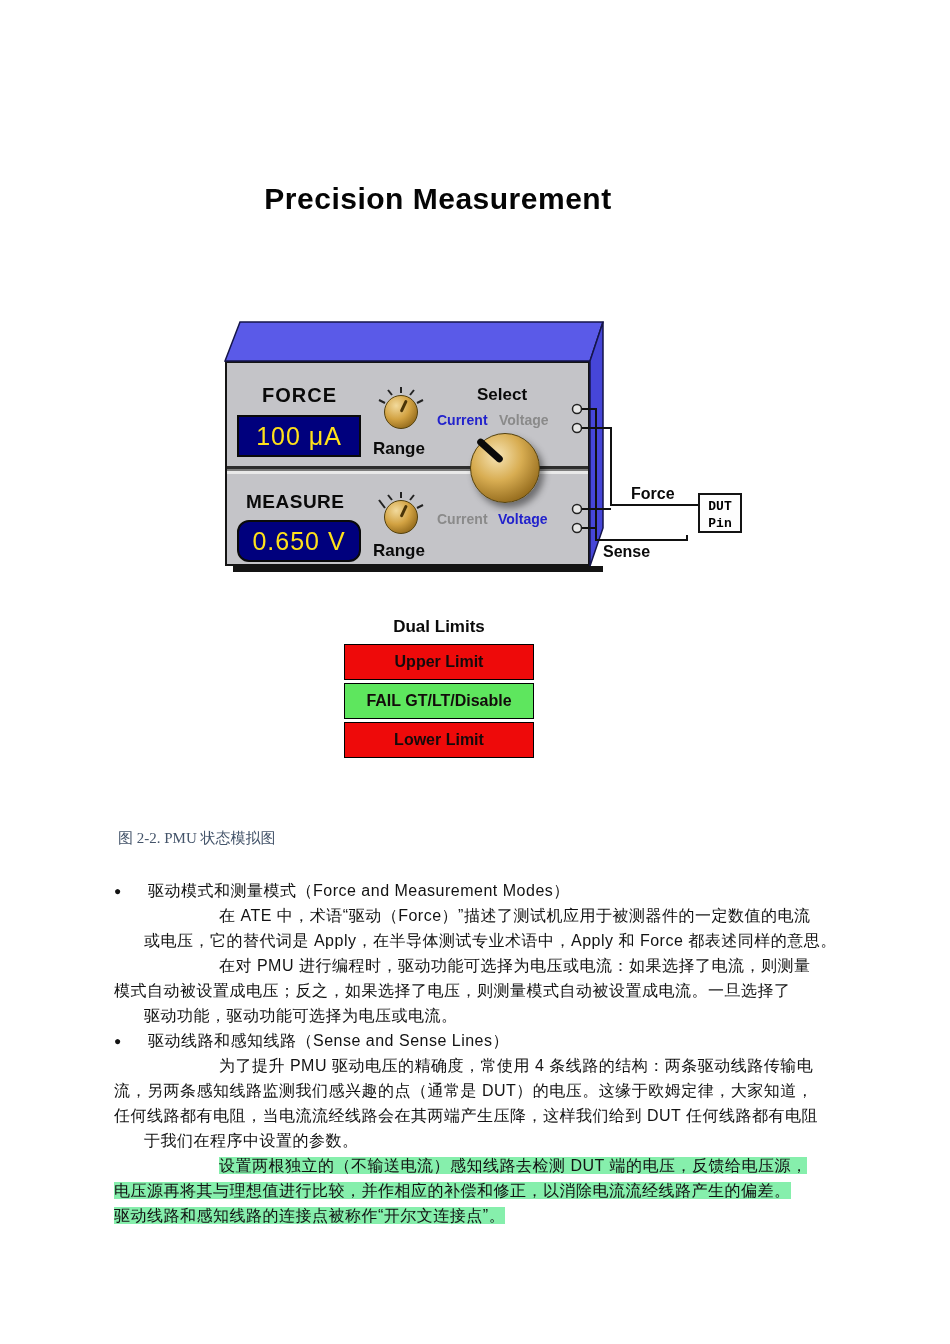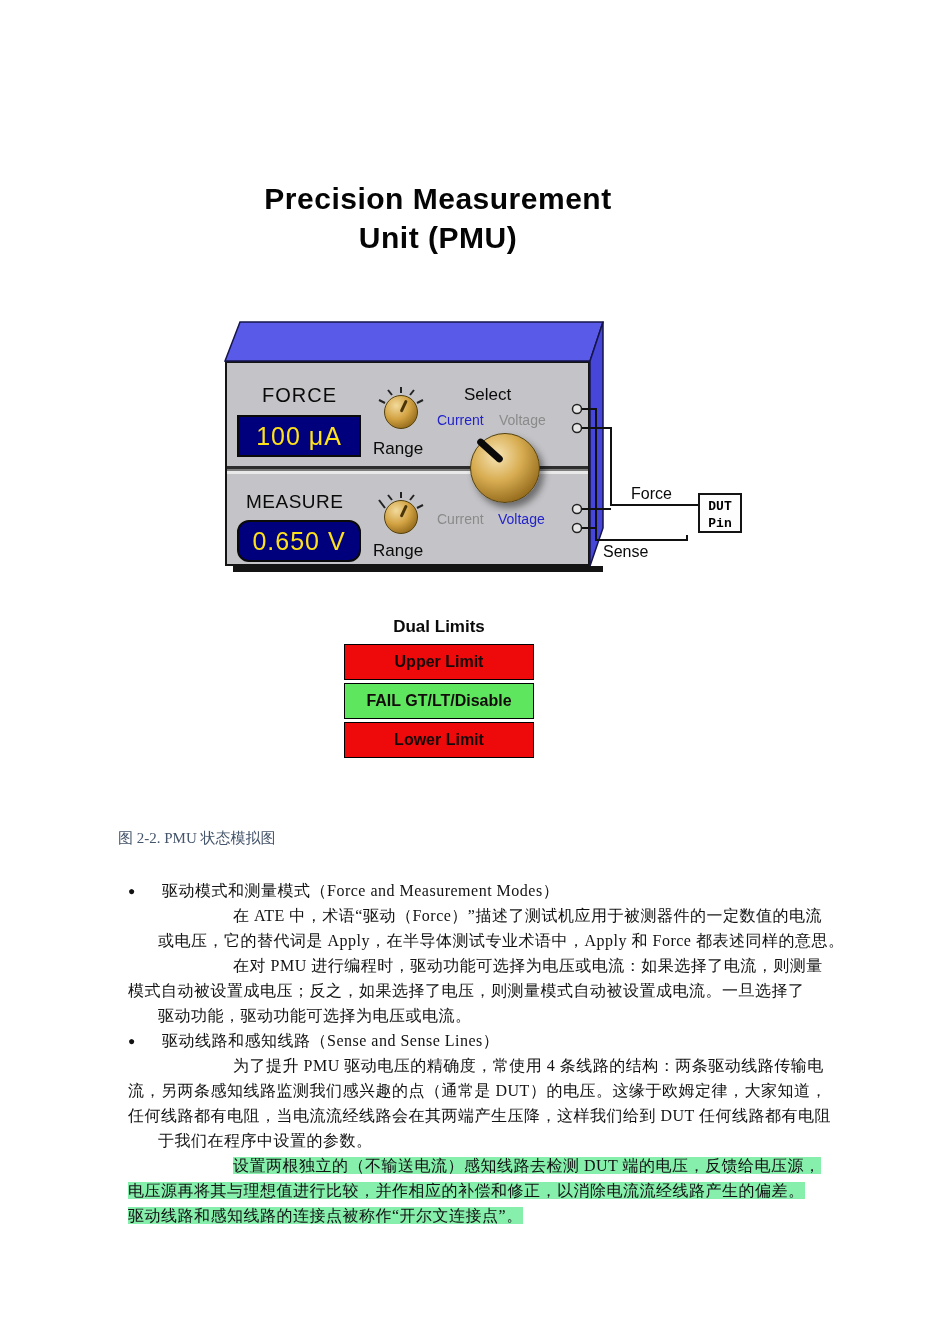--- a/index.html
+++ b/index.html
@@ -21,26 +21,26 @@
   .panel {
     left:225px; top:345px; width:365px; height:205px;
     background:#c4c4c8; border:2px solid #141414;
   }
   .divider {
     left:227px; top:450px; width:361px; height:8px;
     background:linear-gradient(to bottom, #2d2d2d 0 3px, #7d7d7d 3px 5px, #e9e9e9 5px 8px);
   }
   .diagram-svg { left:0; top:0; }
 
-  .lbl { position:absolute; font-weight:normal; color:#0a0a0a; white-space:nowrap; }
+  .lbl { position:absolute; font-weight:bold; color:#0a0a0a; white-space:nowrap; }
   .lbl-force   { left:262px; top:368px; font-size:20px; letter-spacing:1px; }
   .lbl-measure { left:246px; top:475px; font-size:19px; letter-spacing:0.5px; }
   .lbl-range1  { left:373px; top:423px; font-size:17px; }
   .lbl-range2  { left:373px; top:525px; font-size:17px; }
-  .lbl-select  { left:464px; top:369px; font-size:17px; }
+  .lbl-select  { left:477px; top:369px; font-size:17px; }
   .lbl-cur1 { left:437px; top:396px; font-size:14px; color:#2222cc; }
   .lbl-vol1 { left:499px; top:396px; font-size:14px; color:#8a8a8a; }
   .lbl-cur2 { left:437px; top:495px; font-size:14px; color:#8a8a8a; }
   .lbl-vol2 { left:498px; top:495px; font-size:14px; color:#2222cc; }
   .lbl-forceline { left:629px; top:469px; font-size:16px; background:#fff; padding:0 2px; }
   .lbl-senseline { left:601px; top:527px; font-size:16px; background:#fff; padding:0 2px; }
 
   .display {
     position:absolute; width:124px; height:42px; background:#00007d;
     border:2px solid #0a0a0a; color:#ffe11a; font-weight:normal; font-size:25px;
@@ -89,38 +89,37 @@
   }
   .dl-red { background:#ee0a0a; }
   .dl-green { background:#5ee65e; }
 
   
   .caption {
     left:118px; top:813px; font-family:"Liberation Serif","DejaVu Serif",serif;
     font-size:15px; color:#44546a; white-space:nowrap;
   }
   .body-text {
-    left:128px; top:862px; width:726px;
-    font-family:Liberation Serif, serif;
+    left:114px; top:862px; width:726px;
+    font-family:Liberation Sans, sans-serif;
     font-size:16px; line-height:25px; color:#121212; letter-spacing:0.5px;
   }
   .ln { white-space:nowrap; height:25px; }
   .ind2 { padding-left:30px; }
   .ind7 { padding-left:105px; }
   .blt { display:inline-block; width:34px; font-size:12px; vertical-align:1px; }
   .hl { background:#86efac; }
 </style>
 </head>
 <body>
 
 <div class="page">
 
   <div class="abs doc-title">
     <div>Precision Measurement</div>
-    <div>Unit (PMU)</div>
   </div>
 
   <div class="abs panel"></div>
   <div class="abs divider"></div>
 
   <svg class="abs diagram-svg" width="950" height="700" viewBox="0 0 950 700">
     <polygon points="225,345 240,306 603,306 590,345" fill="#5a5ae8" stroke="#15154a" stroke-width="1.5"></polygon>
     <polygon points="590,345 603,306 603,512 590,550" fill="#4646d8" stroke="#15154a" stroke-width="1.5"></polygon>
     <rect x="233" y="550" width="370" height="6" fill="#141414"></rect>
 

